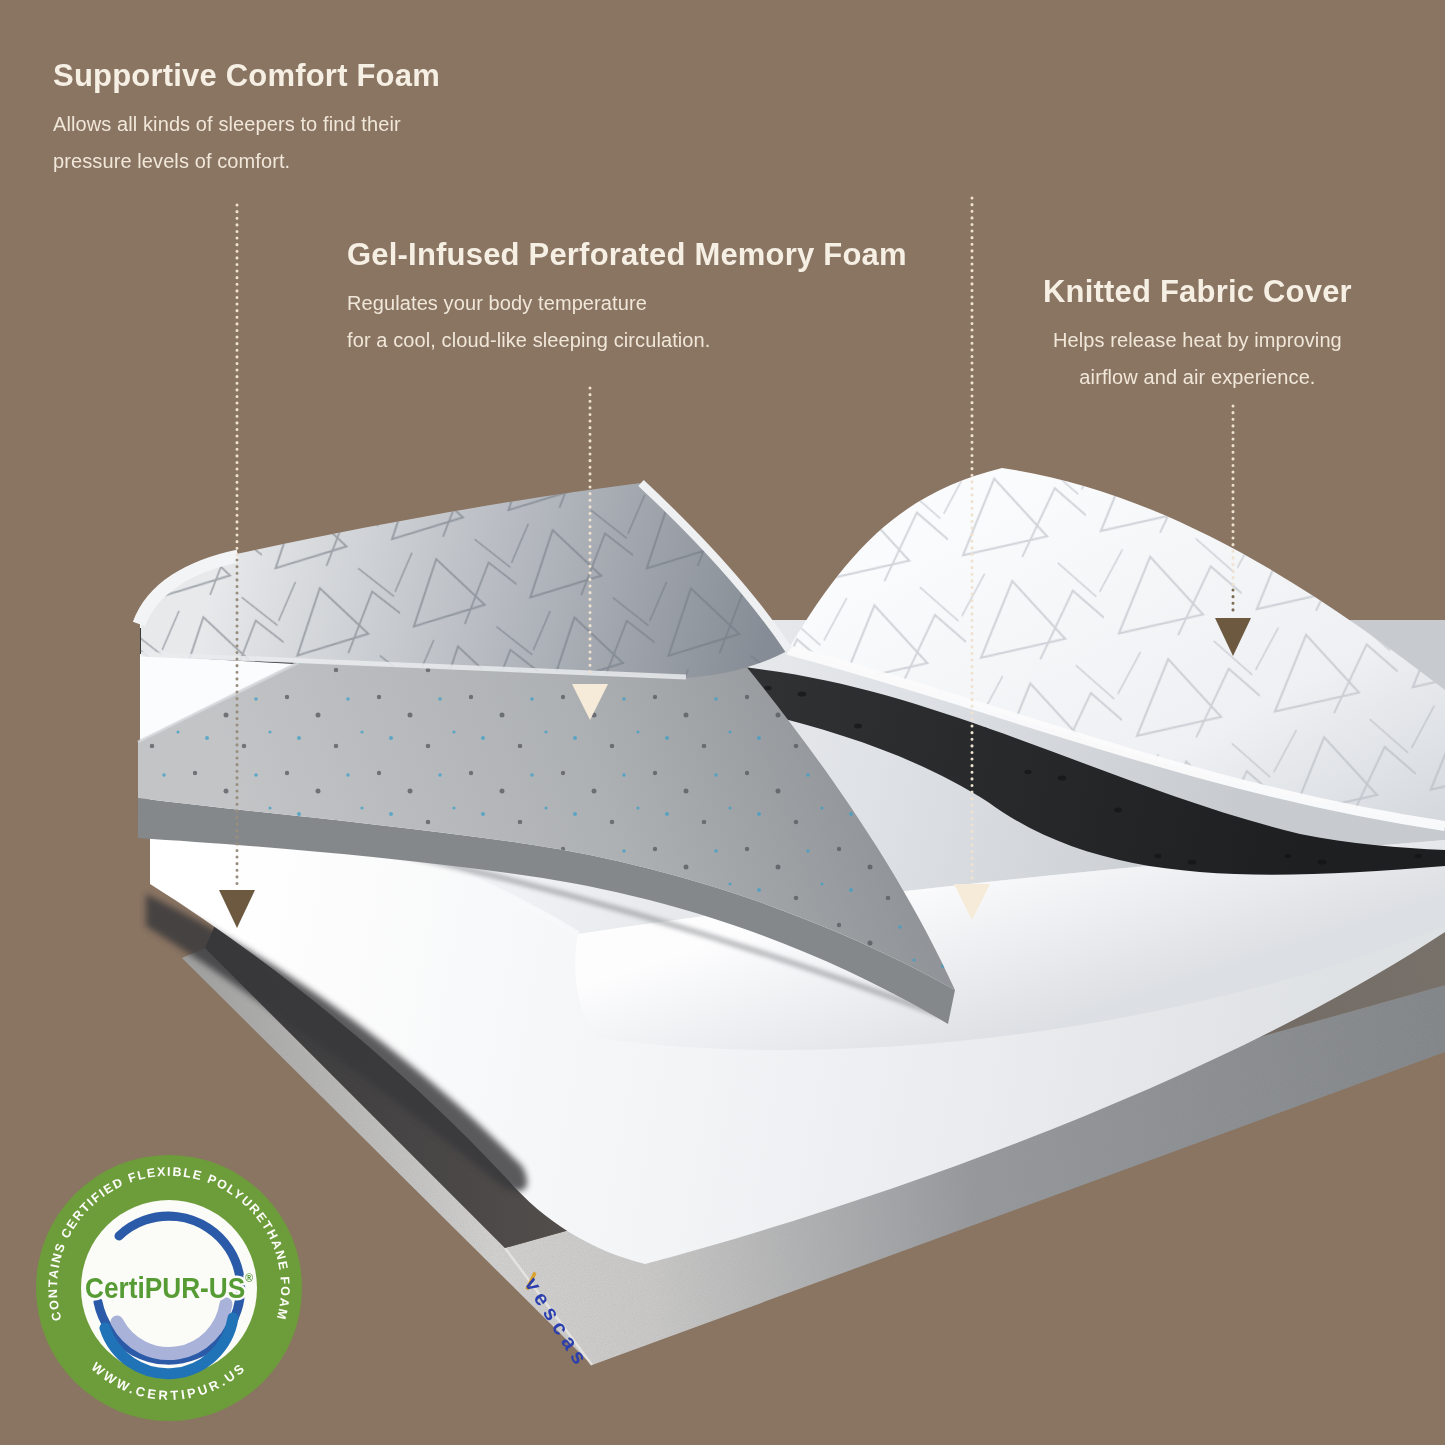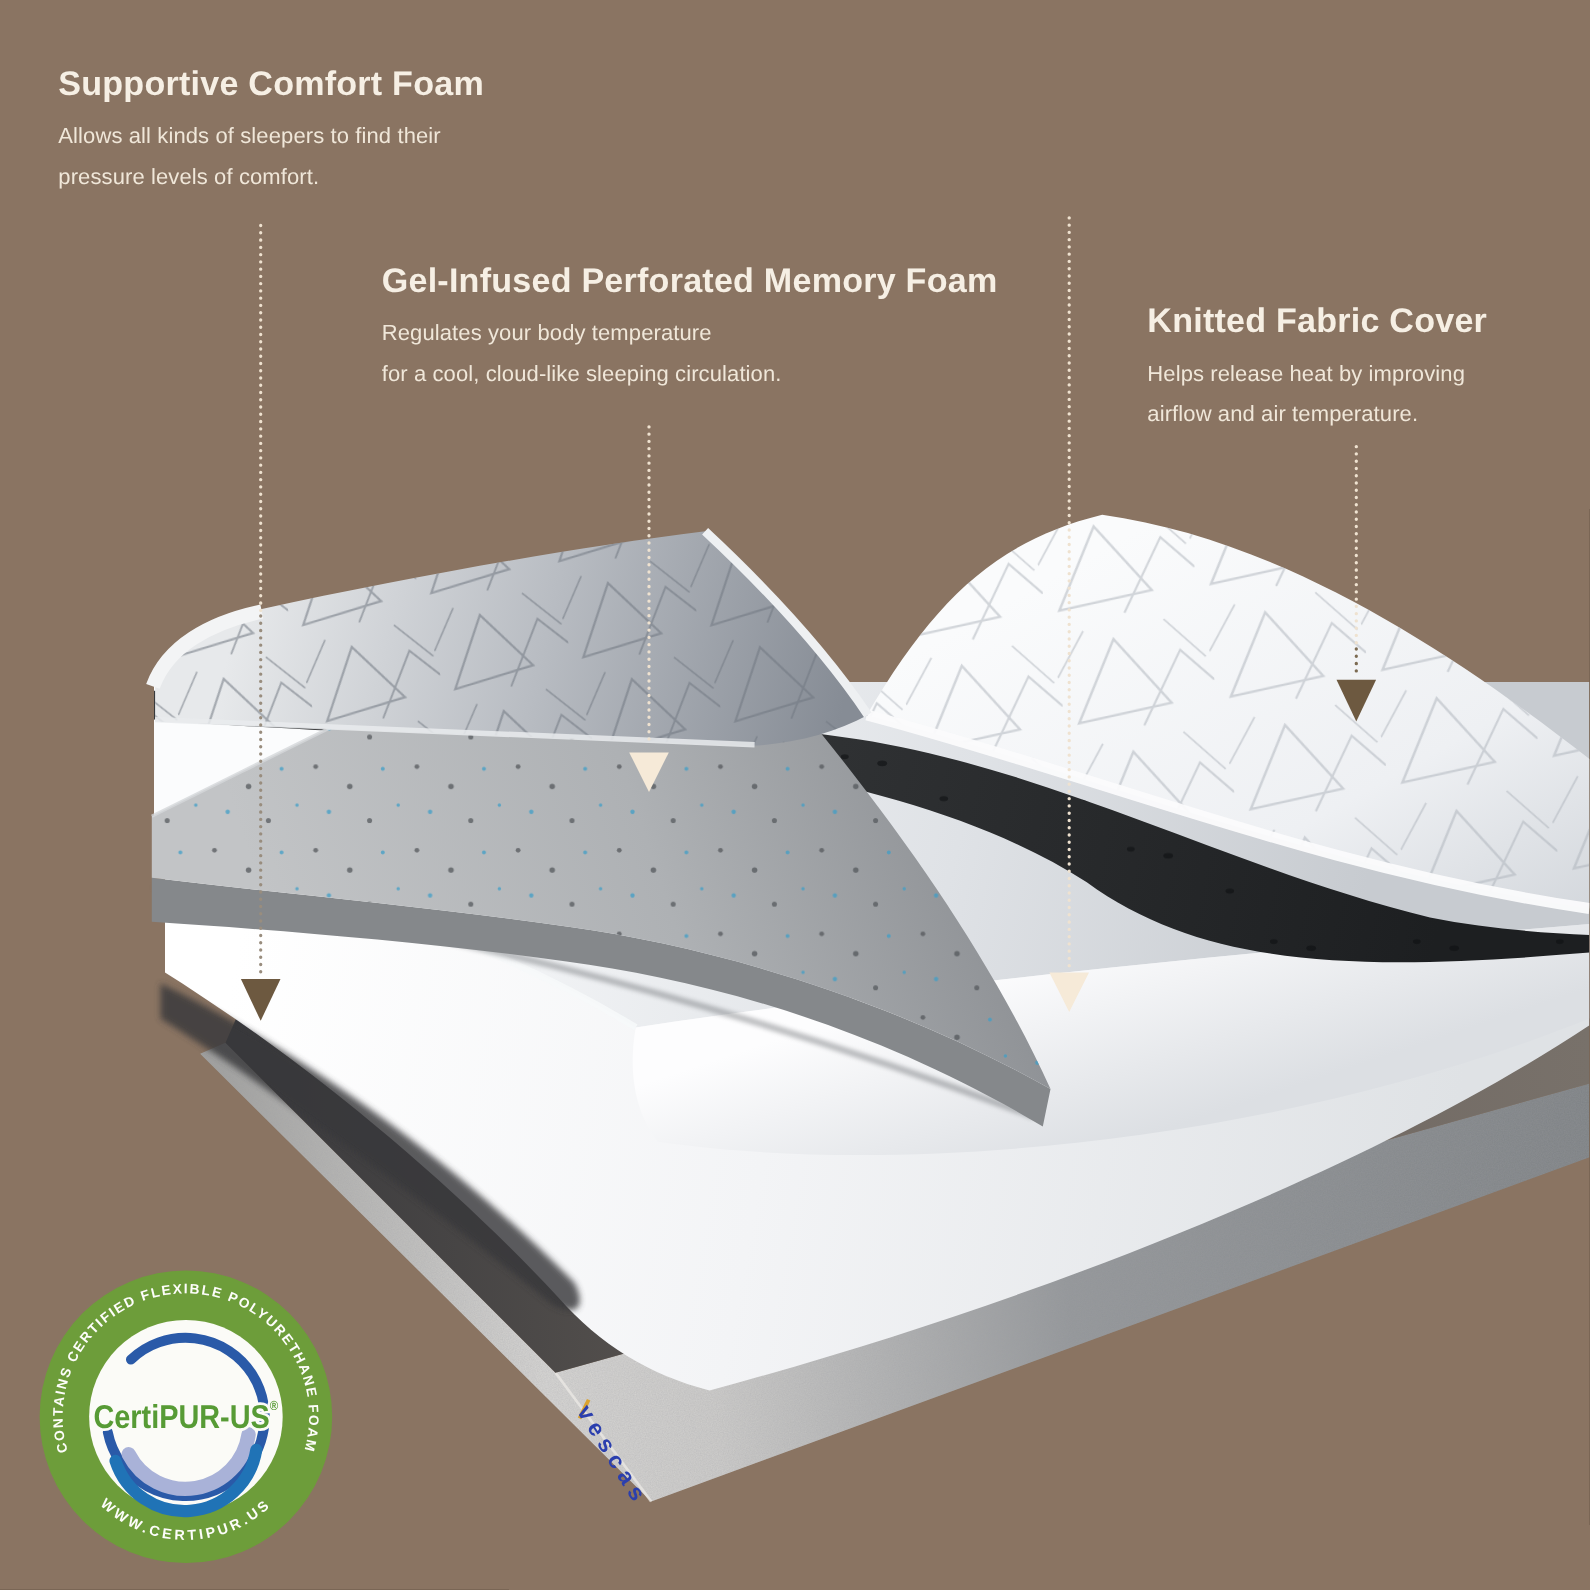--- a/index.html
+++ b/index.html
@@ -17,21 +17,21 @@
     font-size:31px;font-weight:bold;letter-spacing:.2px;
     color:#f6efe4;
   }
   .ann p{
     margin:0;font-size:20px;line-height:37px;font-weight:400;
     color:#f0e7d9;letter-spacing:.1px;
   }
   #ann-supportive{left:53px;top:58px;}
   #ann-pressure{left:758px;top:54px;}
   #ann-gel{left:347px;top:237px;}
-  #ann-knitted{left:1043px;top:274px;}
+  #ann-knitted{left:1043px;top:274px;text-align:center;}
 </style>
 </head>
 <body>
 
 <div id="stage">
 
   <svg id="art" viewBox="0 0 1445 1445" xmlns="http://www.w3.org/2000/svg">
     <defs>
       <linearGradient id="gFab" gradientUnits="userSpaceOnUse" x1="182" y1="1150" x2="1445" y2="1050">
         <stop offset="0" stop-color="#9b9b99"></stop>
@@ -248,16 +248,16 @@
 
   <div class="ann" id="ann-gel">
     <h3>Gel-Infused Perforated Memory Foam</h3>
     <p>Regulates your body temperature</p>
     <p>for a cool, cloud-like sleeping circulation.</p>
   </div>
 
   <div class="ann" id="ann-knitted">
     <h3>Knitted Fabric Cover</h3>
     <p>Helps release heat by improving</p>
-    <p>airflow and air temperature.</p>
+    <p>airflow and air experience.</p>
   </div>
 
 </div>
 
 </body></html>

